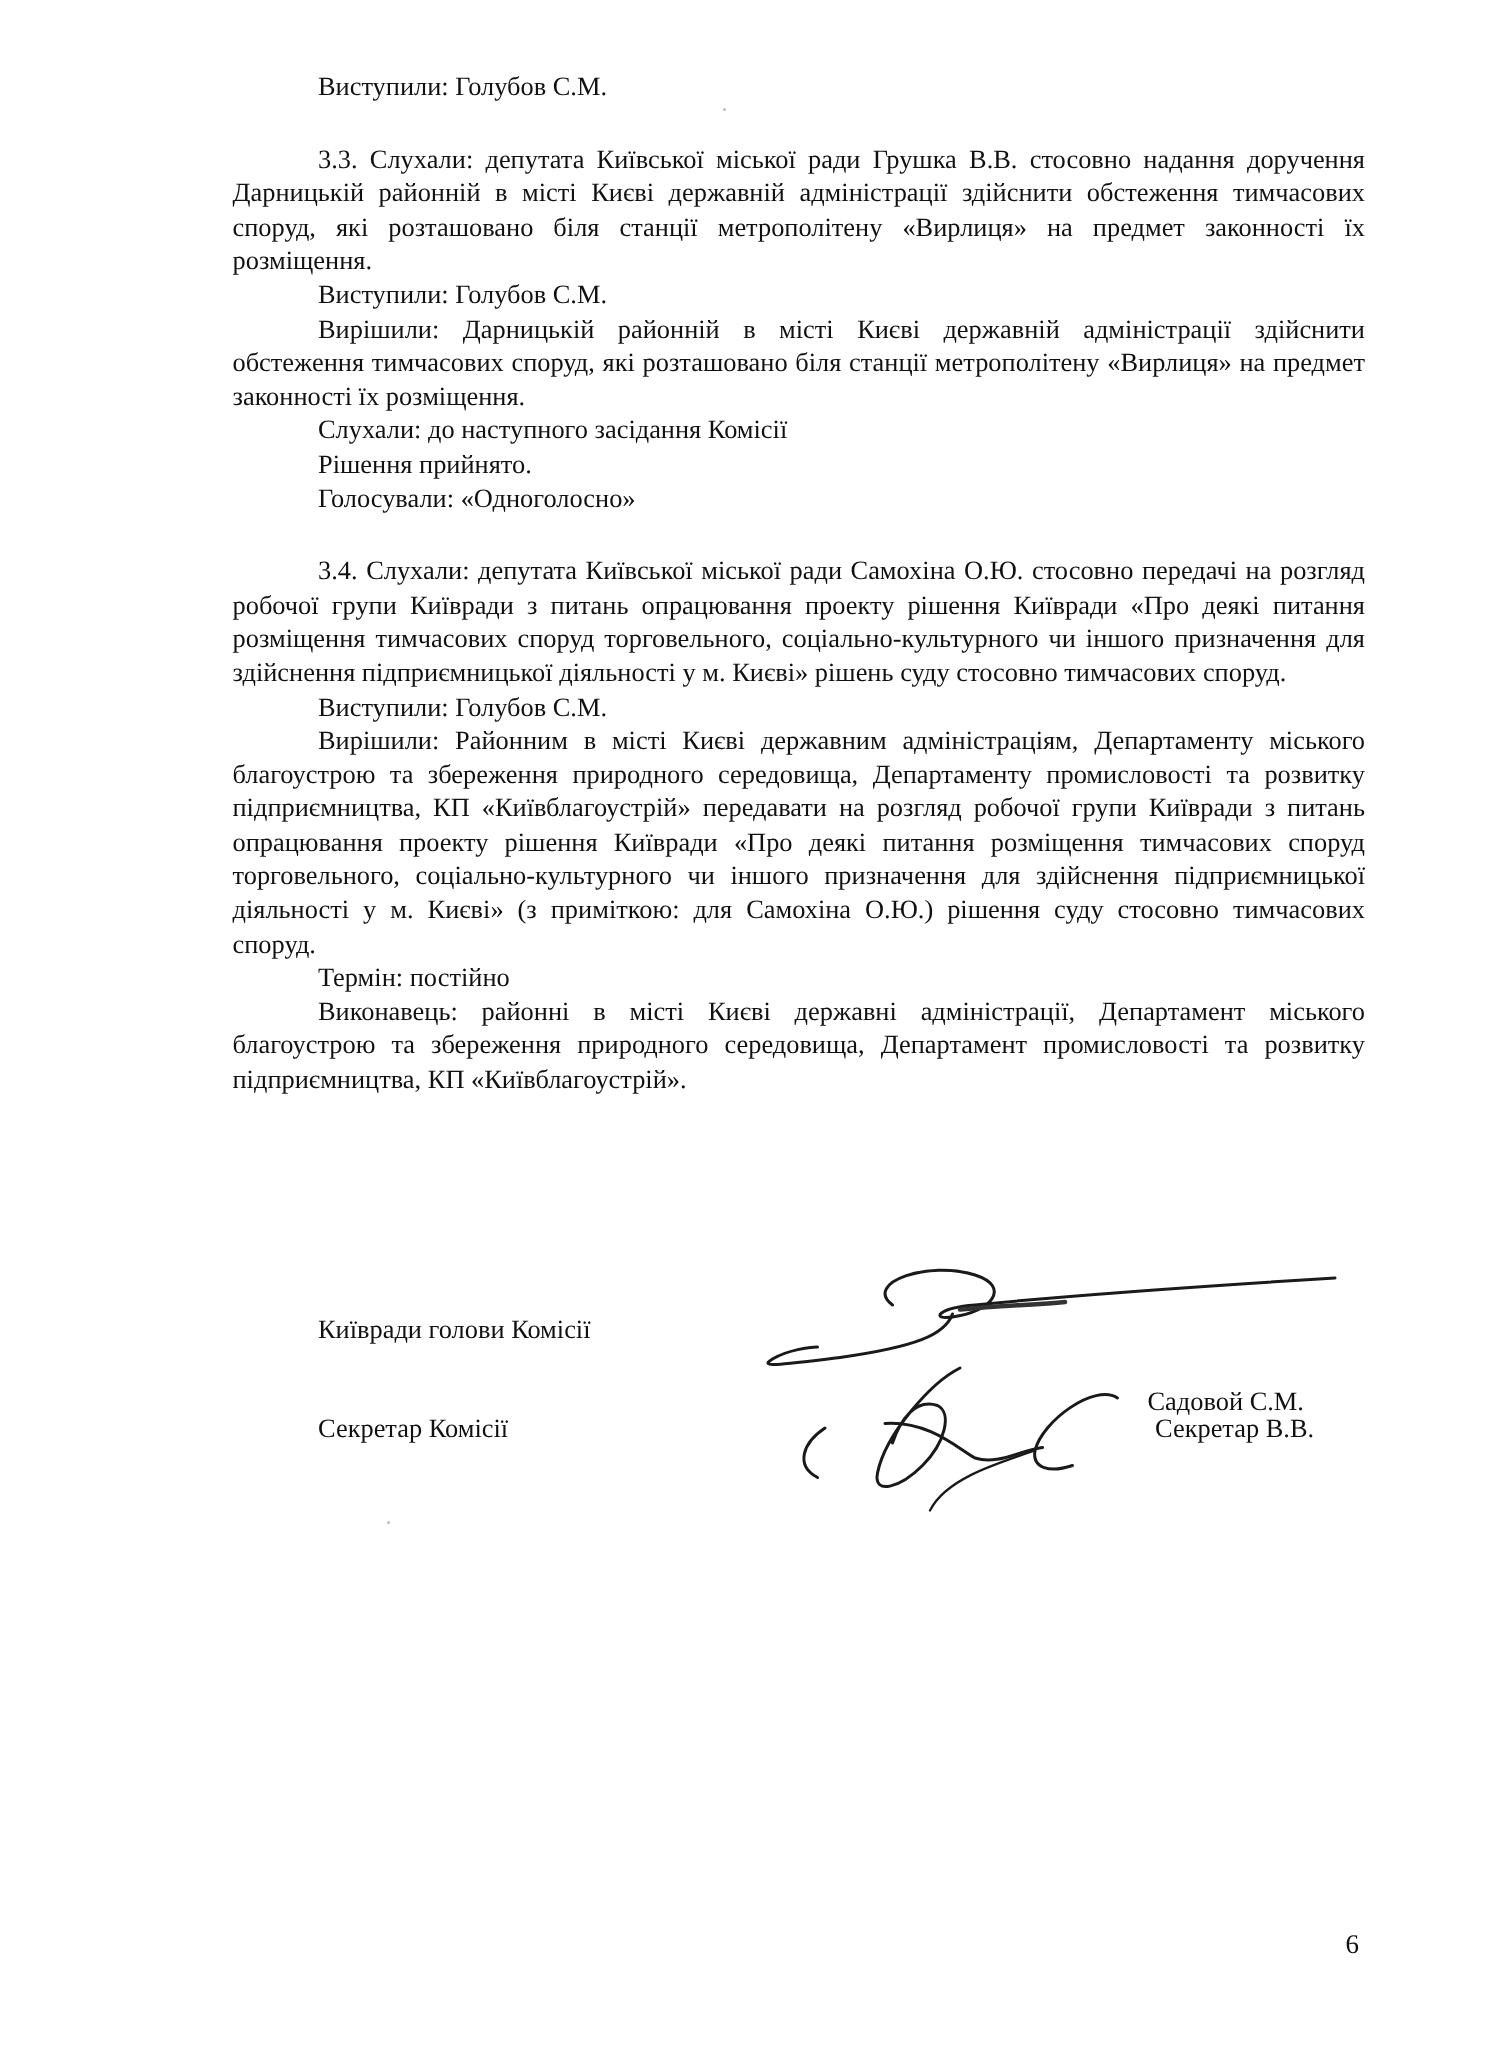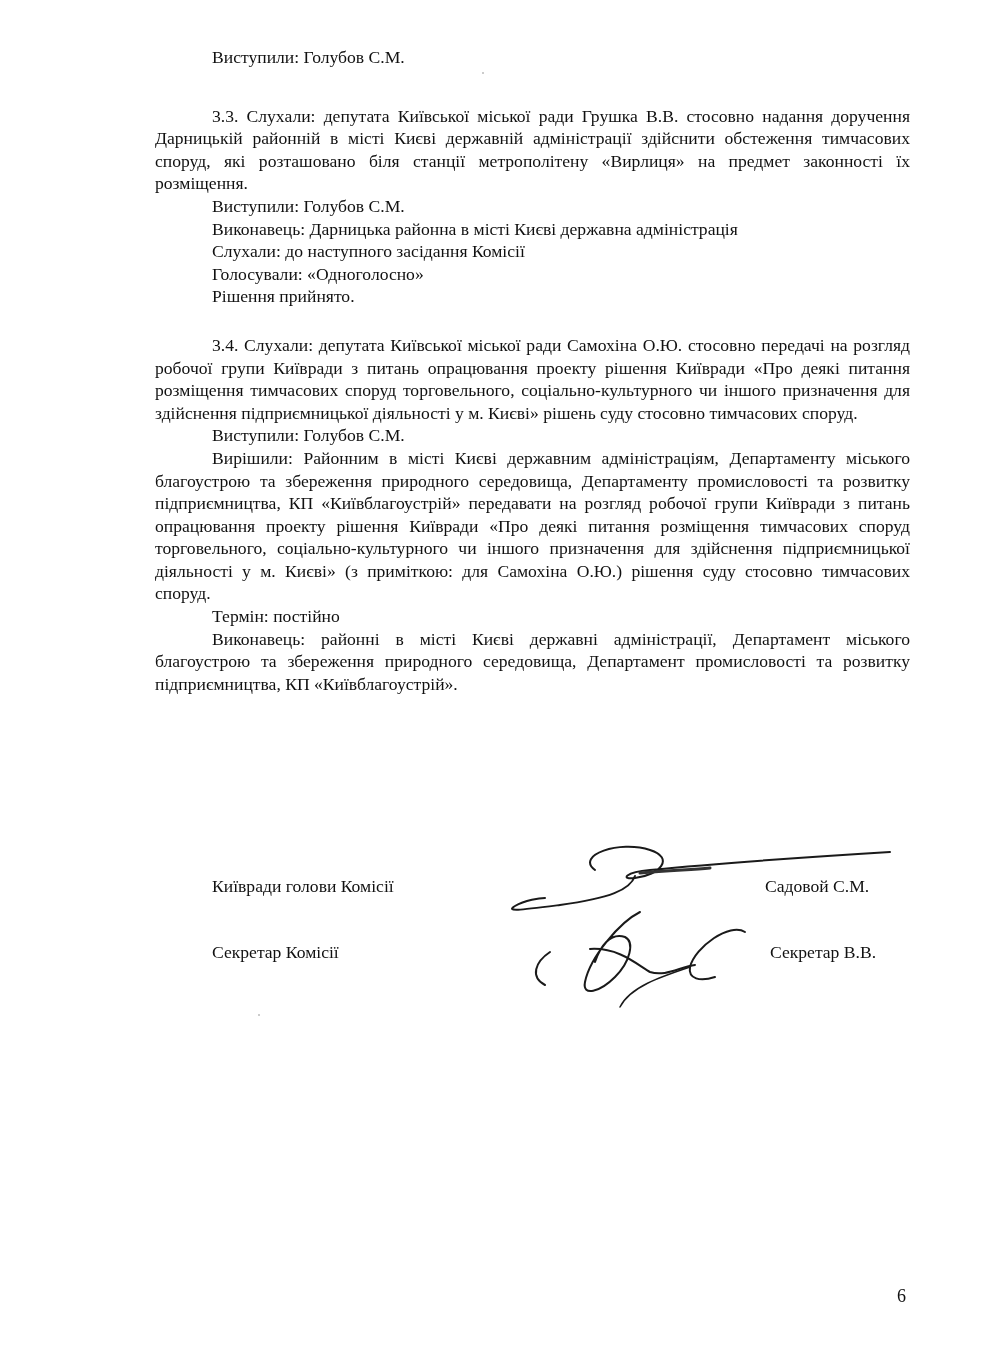--- a/index.html
+++ b/index.html
@@ -21,41 +21,41 @@
 </head>
 <body>
 
 <div class="page">
 
   <div class="text" style="top:34px;">
     <p class="p ind">Виступили: Голубов С.М.</p>
     <div class="gap"></div>
 
     <section>
-      <p class="p ind last" style="margin-top:14px;">3.3. Слухали: депутата Київської міської ради Грушка В.В. стосовно надання доручення Дарницькій районній в місті Києві державній адміністрації здійснити обстеження тимчасових споруд, які розташовано біля станції метрополітену «Вирлиця» на предмет законності їх розміщення.</p>
+      <p class="p ind last" style="margin-top:4px;">3.3. Слухали: депутата Київської міської ради Грушка В.В. стосовно надання доручення Дарницькій районній в місті Києві державній адміністрації здійснити обстеження тимчасових споруд, які розташовано біля станції метрополітену «Вирлиця» на предмет законності їх розміщення.</p>
       <p class="p ind">Виступили: Голубов С.М.</p>
-      <p class="p ind">Виконавець: Дарницька районна в місті Києві державна адміністрація</p>
+      <p class="p ind last">Вирішили: Дарницькій районній в місті Києві державній адміністрації здійснити обстеження тимчасових споруд, які розташовано біля станції метрополітену «Вирлиця» на предмет законності їх розміщення.</p>
       <p class="p ind">Слухали: до наступного засідання Комісії</p>
+      <p class="p ind">Рішення прийнято.</p>
       <p class="p ind">Голосували: «Одноголосно»</p>
-      <p class="p ind">Рішення прийнято.</p>
     </section>
     <div class="gap"></div>
 
     <section>
       <p class="p ind last" style="margin-top:4px;">3.4. Слухали: депутата Київської міської ради Самохіна О.Ю. стосовно передачі на розгляд робочої групи Київради з питань опрацювання проекту рішення Київради «Про деякі питання розміщення тимчасових споруд торговельного, соціально-культурного чи іншого призначення для здійснення підприємницької діяльності у м. Києві» рішень суду стосовно тимчасових споруд.</p>
       <p class="p ind">Виступили: Голубов С.М.</p>
       <p class="p ind last">Вирішили: Районним в місті Києві державним адміністраціям, Департаменту міського благоустрою та збереження природного середовища, Департаменту промисловості та розвитку підприємництва, КП «Київблагоустрій» передавати на розгляд робочої групи Київради з питань опрацювання проекту рішення Київради «Про деякі питання розміщення тимчасових споруд торговельного, соціально-культурного чи іншого призначення для здійснення підприємницької діяльності у м. Києві» (з приміткою: для Самохіна О.Ю.) рішення суду стосовно тимчасових споруд.</p>
       <p class="p ind">Термін: постійно</p>
       <p class="p ind last">Виконавець: районні в місті Києві державні адміністрації, Департамент міського благоустрою та збереження природного середовища, Департамент промисловості та розвитку підприємництва, КП «Київблагоустрій».</p>
     </section>
   </div>
 
   <div class="sig-row" style="top:864px;">
     <span class="sig-role">Київради голови Комісії</span>
-    <span class="sig-name" style="left:553px;">Садовой С.М.</span>
+    <span class="sig-name" style="left:553px;margin-top:48px;">Садовой С.М.</span>
   </div>
 
   <div class="sig-row" style="top:930px;">
     <span class="sig-role">Секретар Комісії</span>
     <span class="sig-name" style="left:558px;">Секретар В.В.</span>
   </div>
 
   <svg class="signature" style="left:500px; top:828px;" width="400" height="80" viewBox="0 0 400 80">
     <path d="M95,30 C75,15 120,0 150,10 C175,18 160,35 135,38 C120,40 125,32 150,30 C200,25 260,20 390,12" fill="none" stroke="#1a1a1a" stroke-width="2" stroke-linecap="round"></path>
     <path d="M135,36 C130,50 110,58 60,65 C20,70 5,72 15,66 C25,60 40,58 45,58" fill="none" stroke="#1a1a1a" stroke-width="2" stroke-linecap="round"></path>

